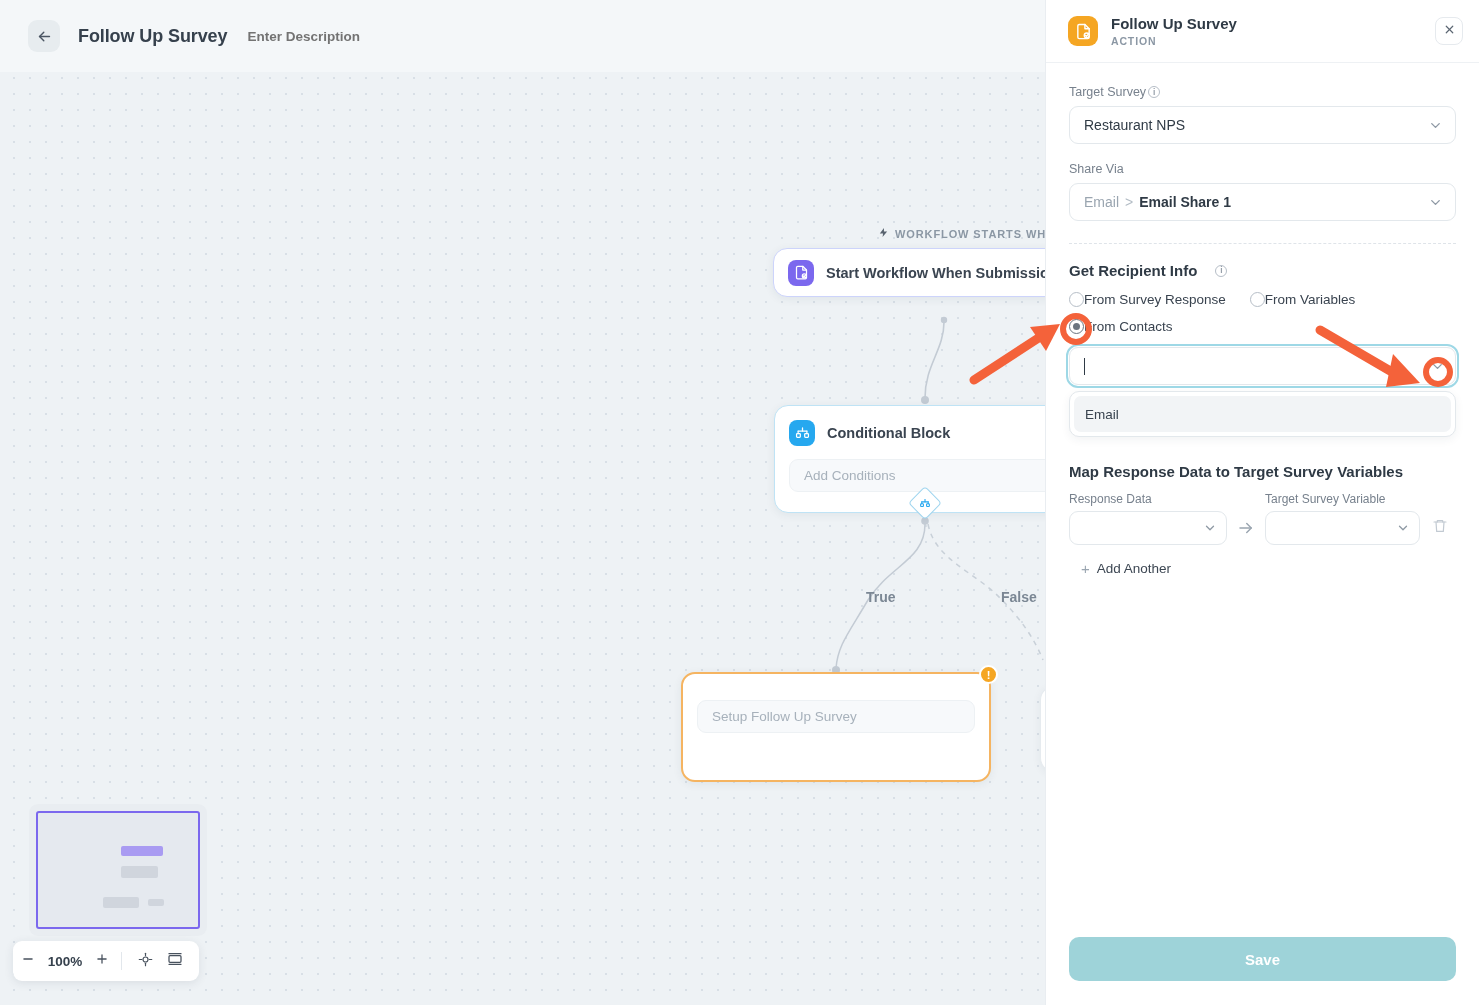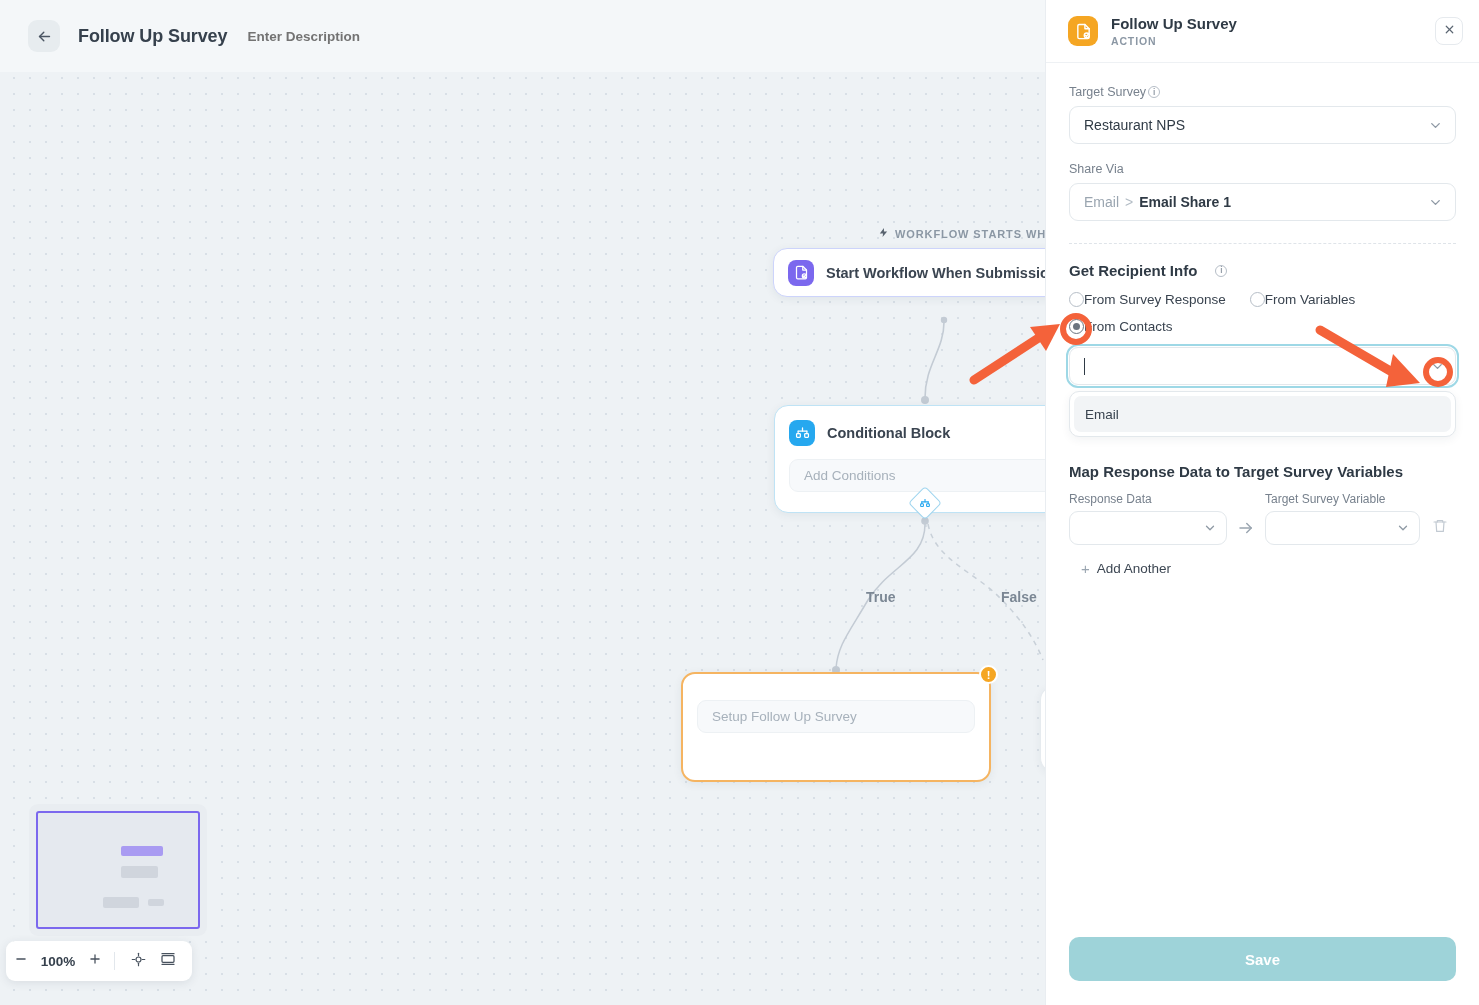--- a/index.html
+++ b/index.html
@@ -155,21 +155,21 @@
     position: absolute; left: 7px; top: 7px;
     width: 164px; height: 118px;
     border: 2px solid #7b68ee; border-radius: 3px;
     background: #e5e9ef;
   }
   .mm-block { position: absolute; border-radius: 2px; }
   .mm-purple { background: #a99bf2; }
   .mm-gray { background: #d0d5dd; }
 
   .zoombar {
-    position: absolute; left: 6px; top: 941px;
+    position: absolute; left: 13px; top: 941px;
     width: 186px; height: 40px;
     background: #fff; border-radius: 9px;
     box-shadow: 0 2px 10px rgba(35,50,70,0.10);
     display: flex; align-items: center;
     z-index: 6;
   }
   .zb-btn { width: 30px; display:flex; align-items:center; justify-content:center; cursor:pointer; color:#48525e; }
   .zb-pct { font-size: 13.5px; font-weight: 700; color: #36414d; width: 44px; text-align: center; }
   .zb-sep { width: 1px; height: 18px; background: #e2e7ec; margin: 0 8px 0 4px; }
 

